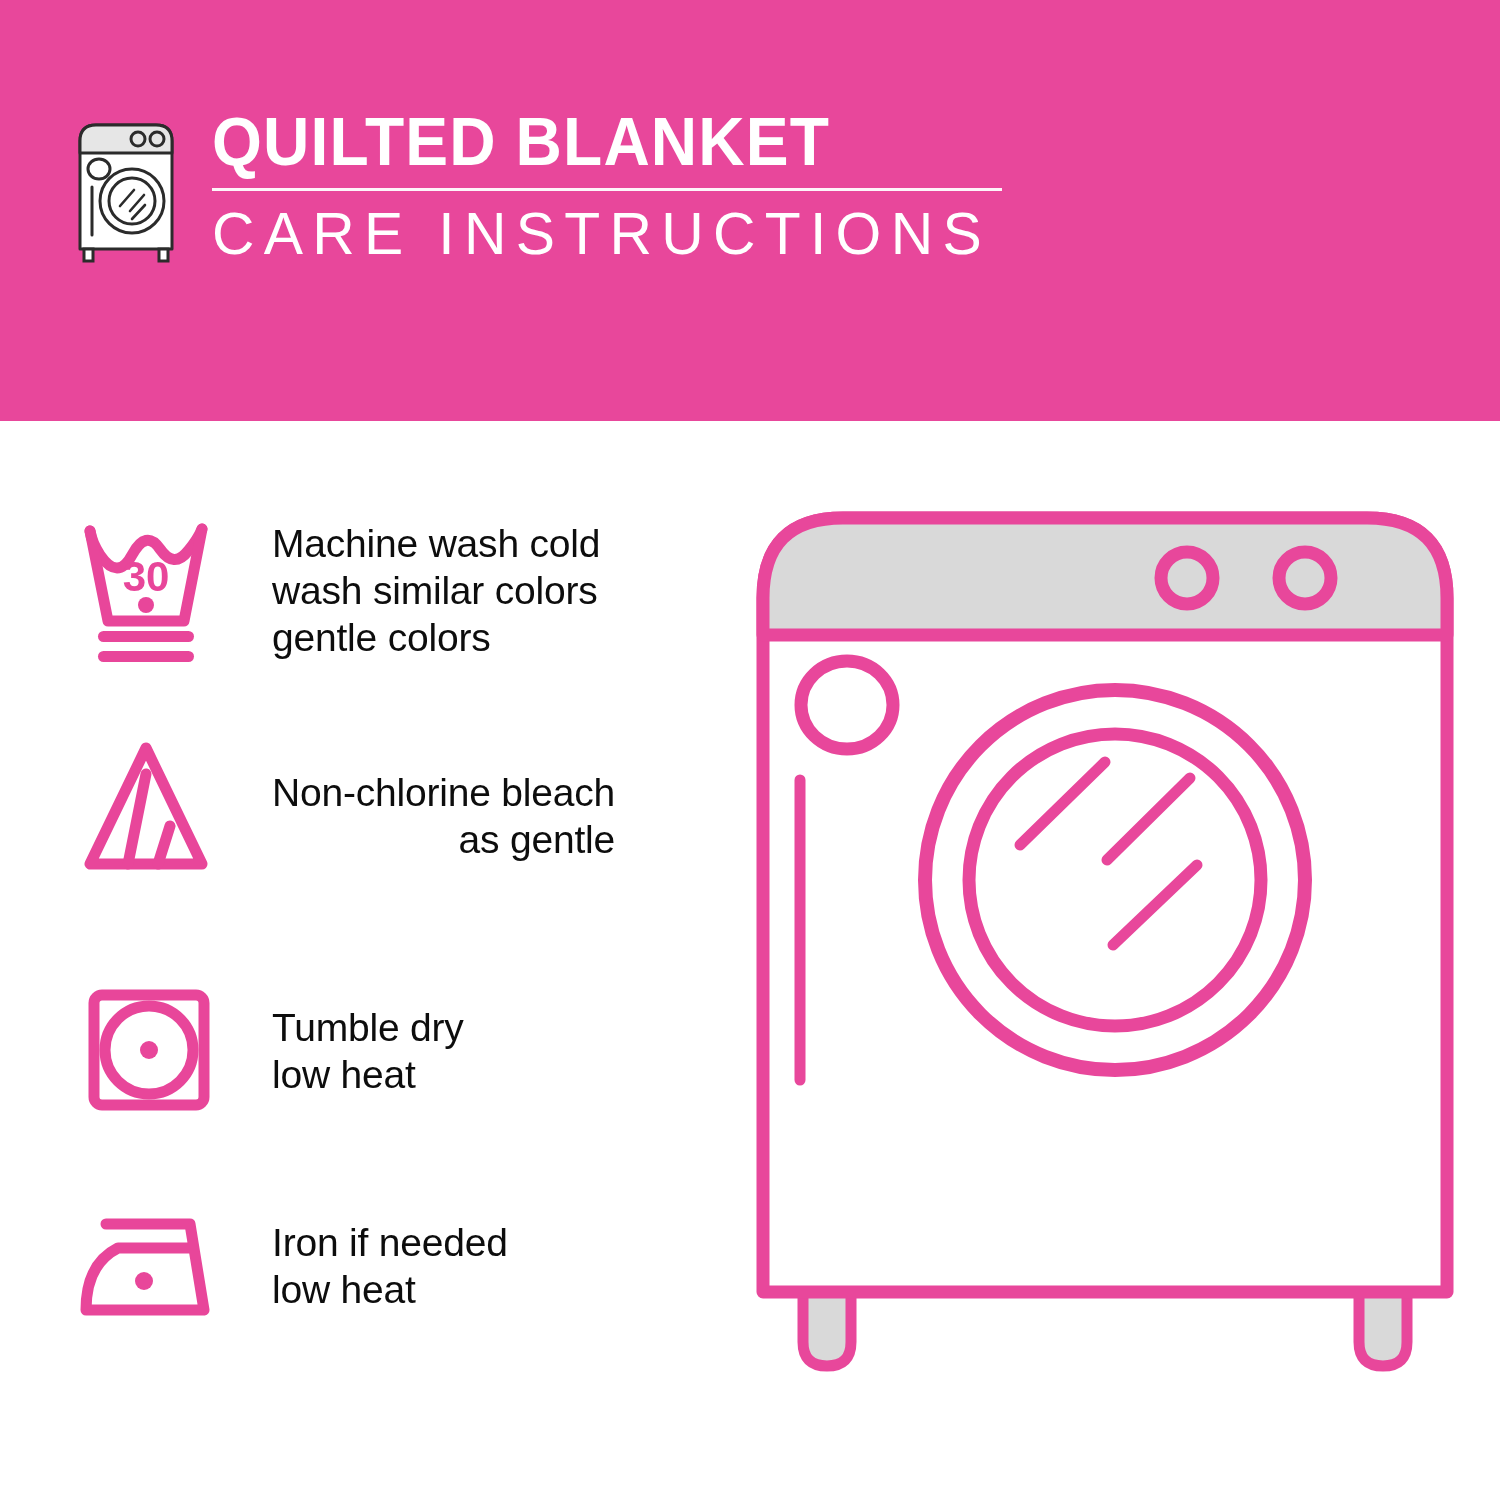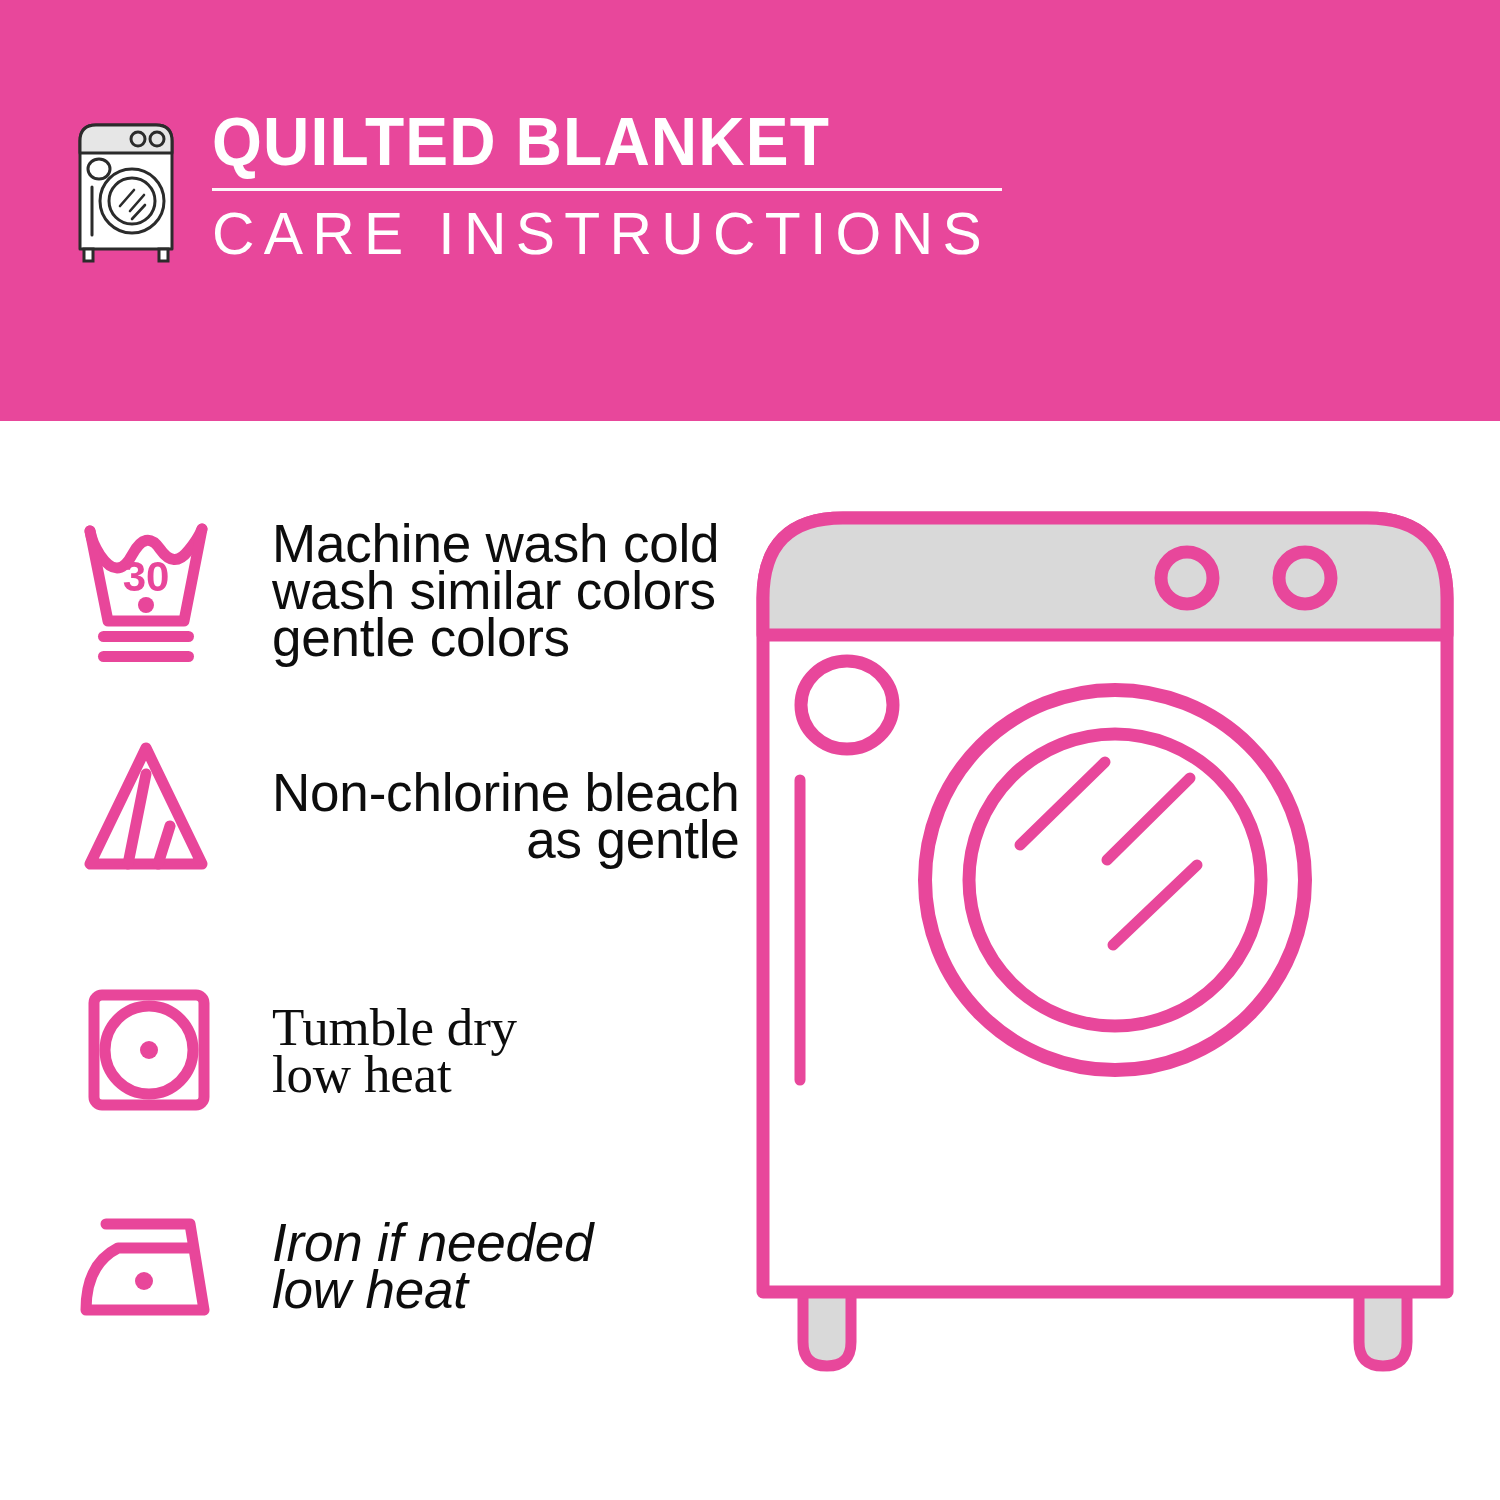--- a/index.html
+++ b/index.html
@@ -86,33 +86,33 @@
   }
   .row {
     position: absolute;
     left: 70px;
     display: flex;
     align-items: center;
     width: 640px;
   }
   .row-wash   { top: 145px; }
   .row-bleach { top: 370px; text-align: right; }
-  .row-dry    { top: 605px; font-family: Liberation Serif, serif; }
-  .row-iron   { top: 820px; font-style: italic; }
+  .row-dry    { top: 605px; }
+  .row-iron   { top: 820px; }
 
   .sym {
     flex: 0 0 auto;
     width: 180px;
     height: 175px;
     display: flex;
     align-items: center;
     justify-content: center;
   }
   .row-text {
-    font-size: 53px;
+    font-size: 39px;
     line-height: 47px;
     color: #0d0d0d;
     font-weight: 400;
     letter-spacing: -0.2px;
     margin-left: 22px;
   }
   .row-text .ln { display: block; white-space: nowrap; }
 
   
   .washer {

